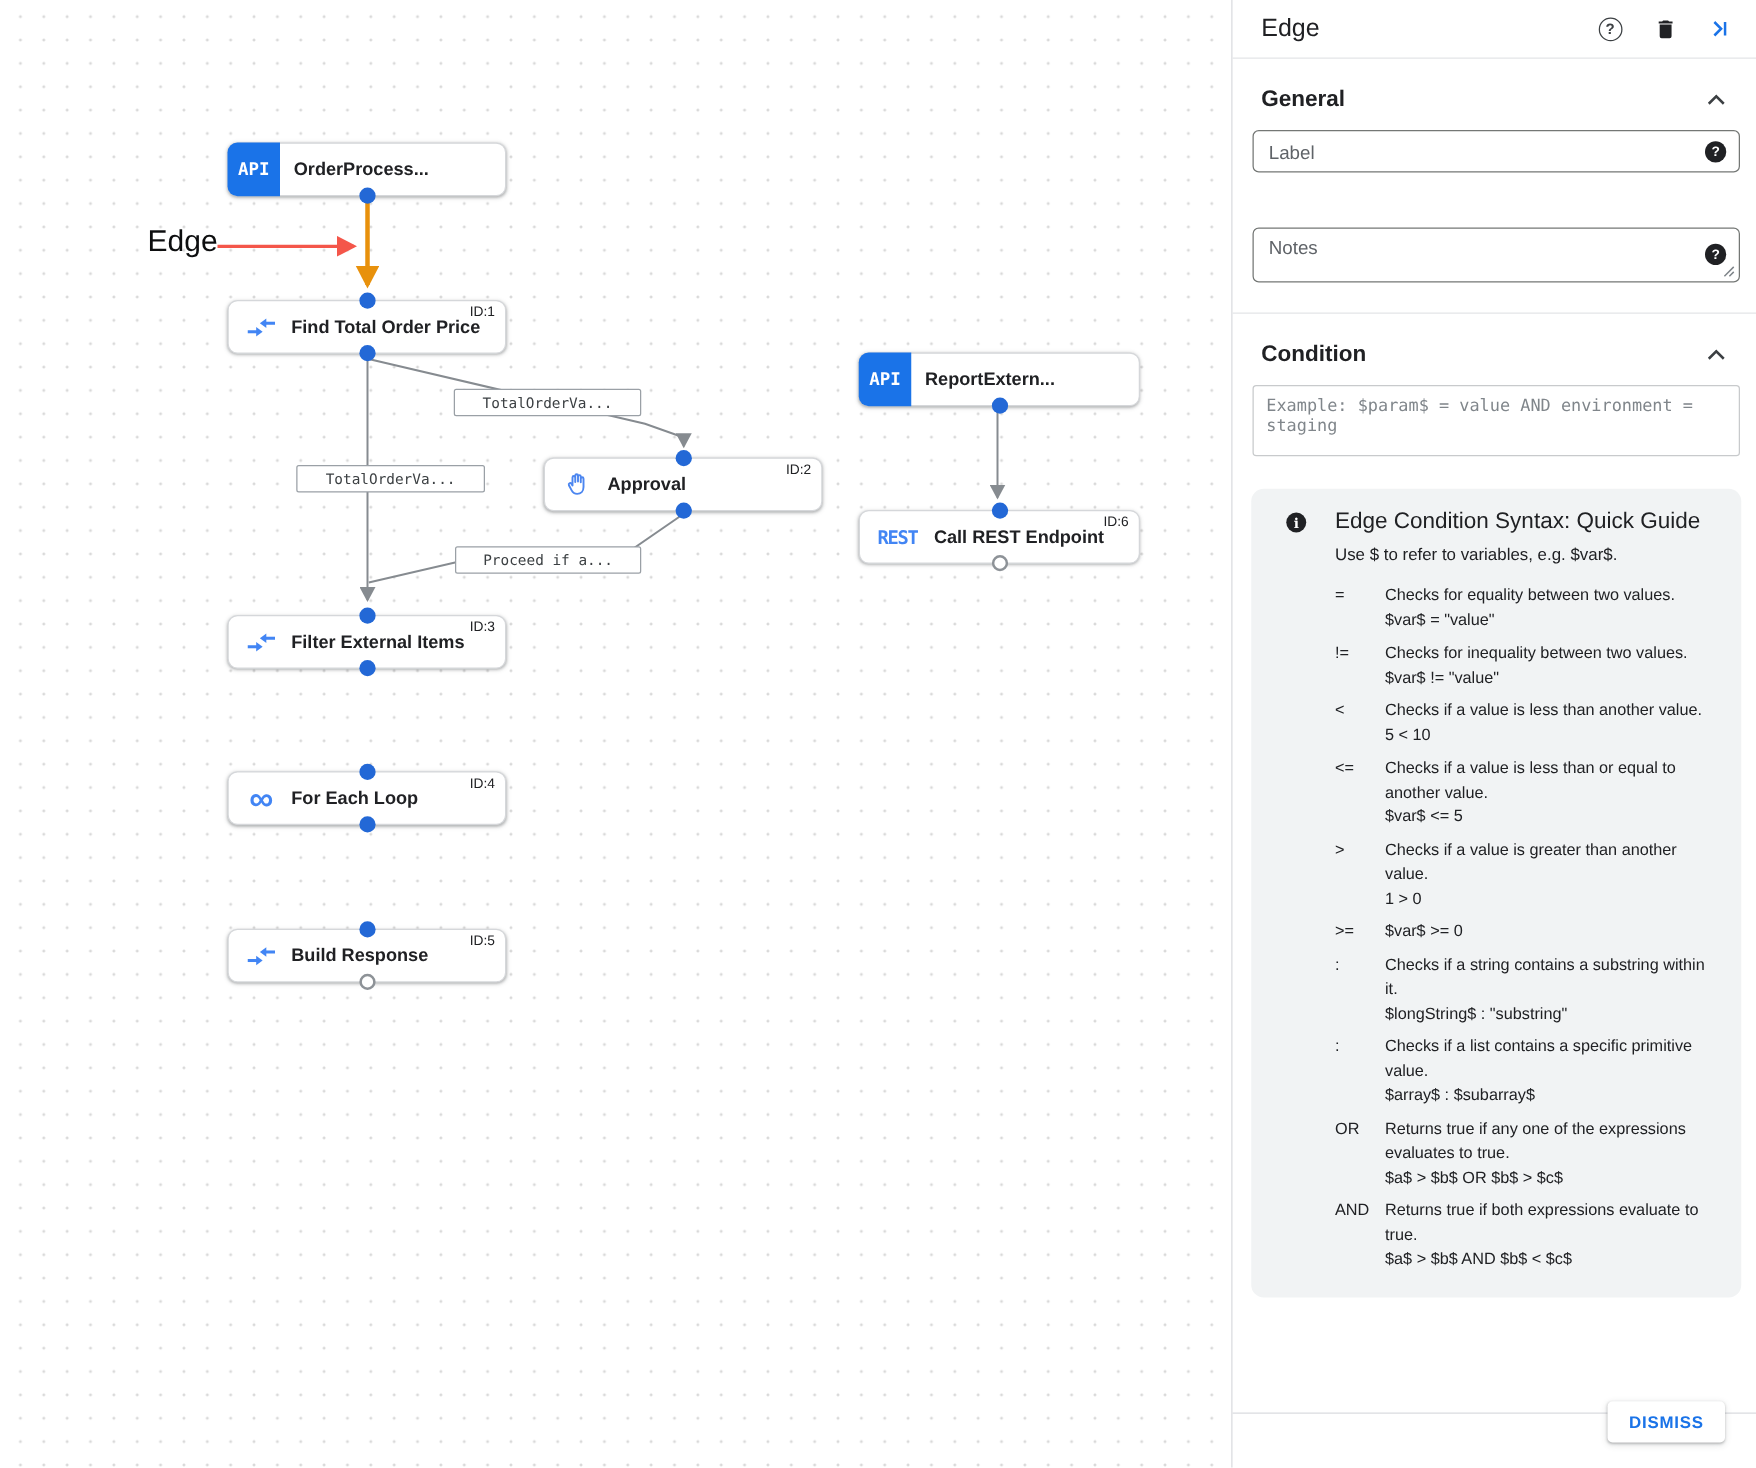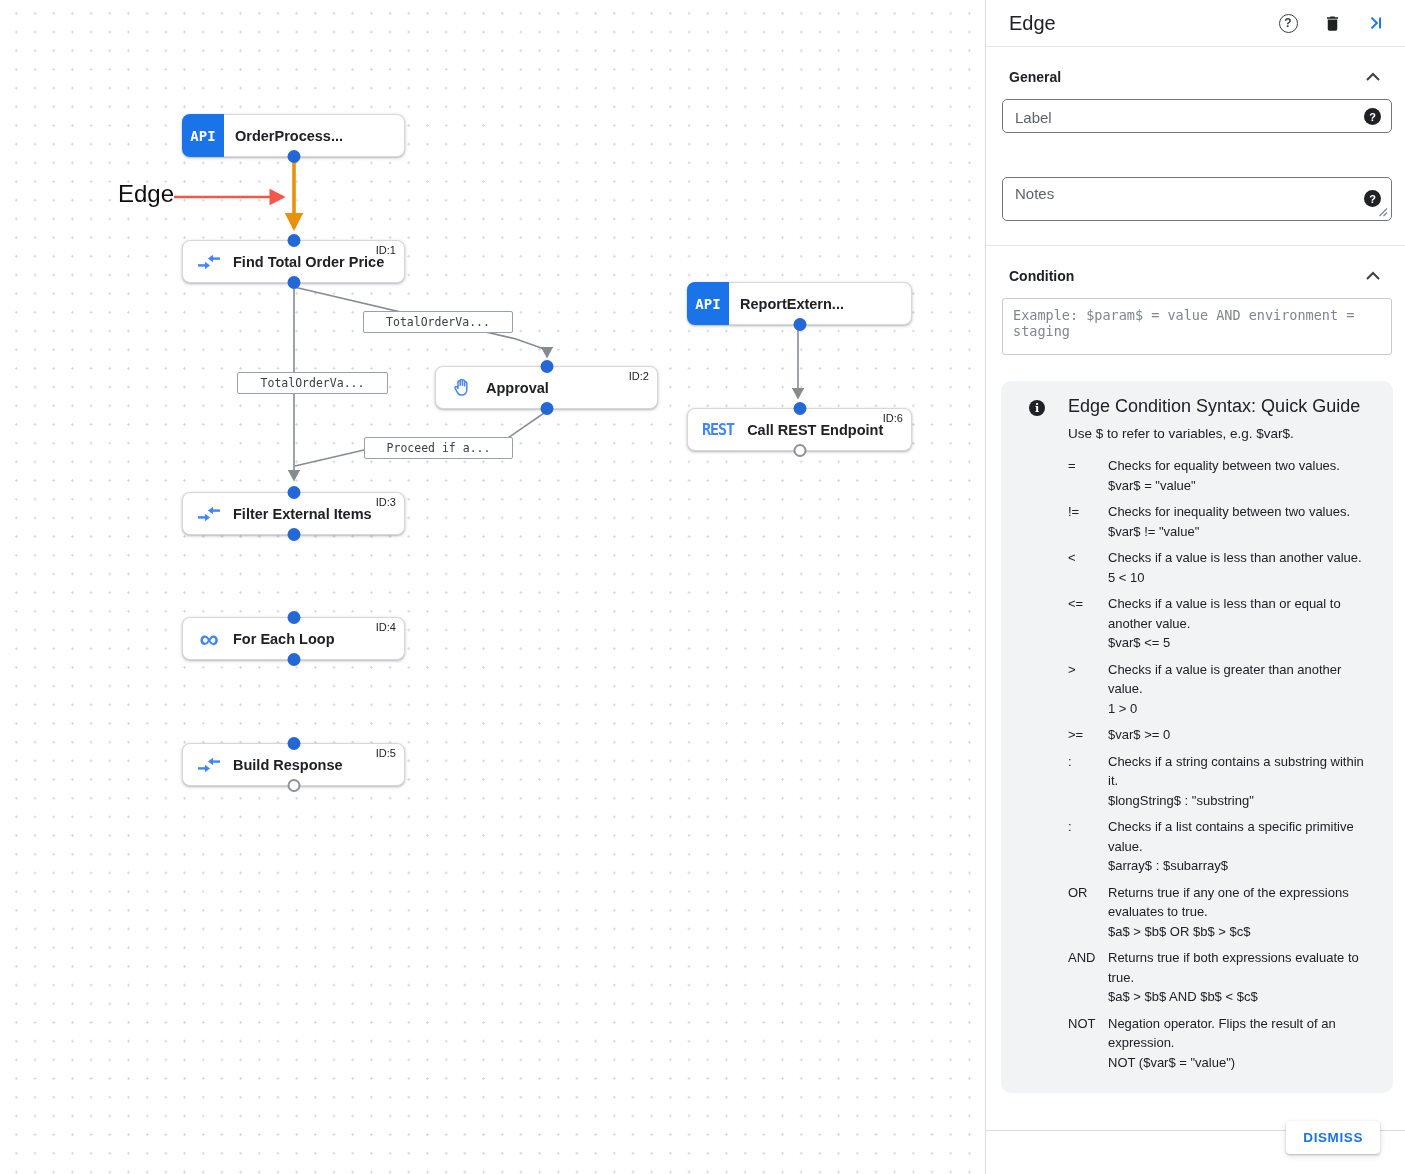--- a/index.html
+++ b/index.html
@@ -46,21 +46,21 @@
     border-left:1px solid #dadce0; }
   .panel-header { height:47px; display:flex; align-items:center; padding:0 18px 0 23px;
     border-bottom:1px solid #e4e5e7; }
   .panel-title { font-size:20px; color:#202124; flex:1; }
   .hdr-icons { display:flex; align-items:center; gap:22px; }
   .icon-btn { width:22px; height:22px; display:flex; align-items:center; justify-content:center; cursor:pointer; }
   .help-outline { width:19px; height:19px; border:1.8px solid #3c4043; border-radius:50%;
     display:flex; align-items:center; justify-content:center; font-size:12px; font-weight:bold; color:#3c4043; }
 
   .section-head { display:flex; align-items:center; padding:22px 24px 14px 23px; }
-  .section-head .s-title { font-size:14px; font-weight:bold; color:#202124; flex:1; }
+  .section-head .s-title { font-size:18px; font-weight:bold; color:#202124; flex:1; }
 
   .field { position:relative; margin:0 14px 0 16px; width:390px; border:1px solid #747775;
     border-radius:5px; background:#fff; }
   .field.label-f { height:34px; margin-bottom:24px; }
   .field.notes-f { height:44px;margin-top:44px; }
   .field input, .field textarea { width:100%; height:100%; border:none; outline:none; resize:none;
     background:transparent; font-family:"Liberation Sans", sans-serif; font-size:15px;
     color:#202124; padding:7px 34px 4px 12px; }
   .field input::placeholder, .field textarea::placeholder { color:#5f6368; }
   .help-filled { position:absolute; right:10px; top:8px; width:17px; height:17px; border-radius:50%;
@@ -348,26 +348,19 @@
             <div>$a$ &gt; $b$ OR $b$ &gt; $c$</div>
           </div>
       </div>
       <div class="g-row">
         <div class="g-op">AND</div>
         <div class="g-texts">
             <div>Returns true if both expressions evaluate to true.</div>
             <div>$a$ &gt; $b$ AND $b$ &lt; $c$</div>
           </div>
       </div>
-      <div class="g-row">
-        <div class="g-op">NOT</div>
-        <div class="g-texts">
-            <div>Negation operator. Flips the result of an expression.</div>
-            <div>NOT ($var$ = "value")</div>
-          </div>
-      </div>
     </div>
   </div>
 
   <div class="panel-footer">
     <button class="dismiss-btn">DISMISS</button>
   </div>
 </div>
 
 </body></html>

